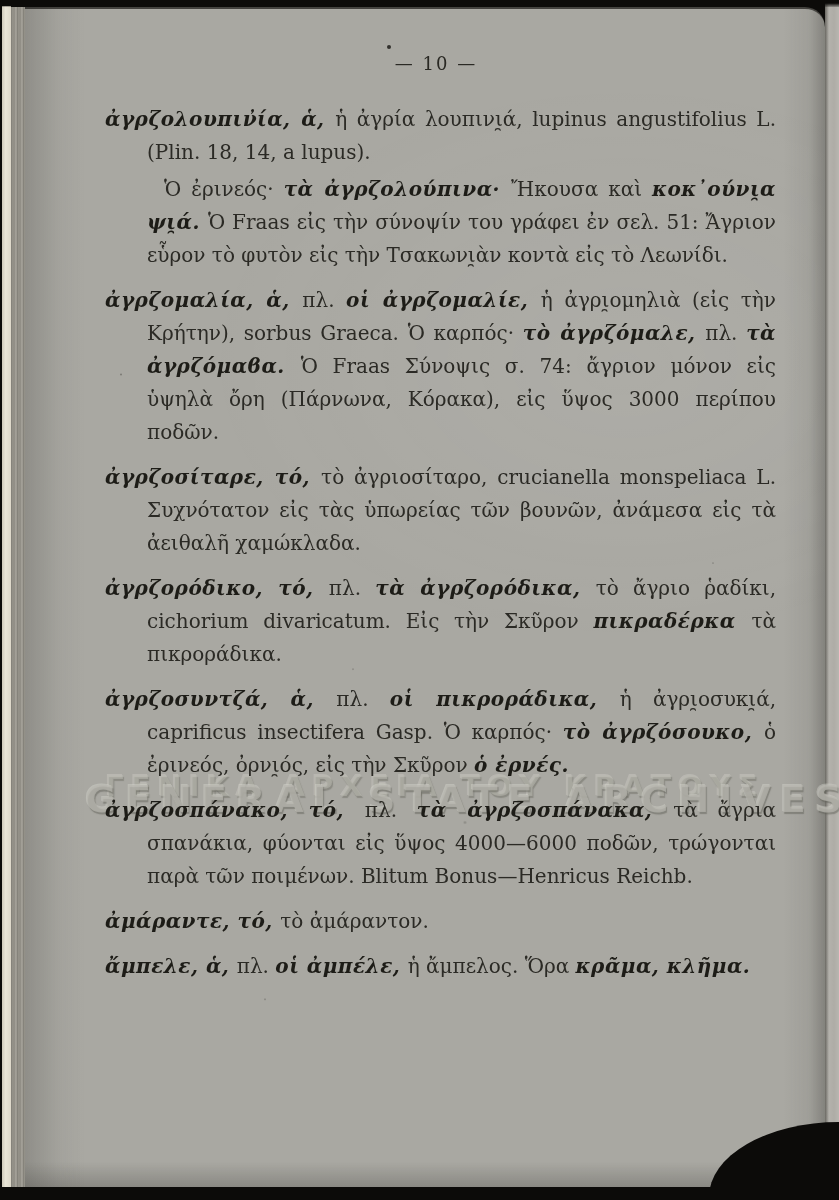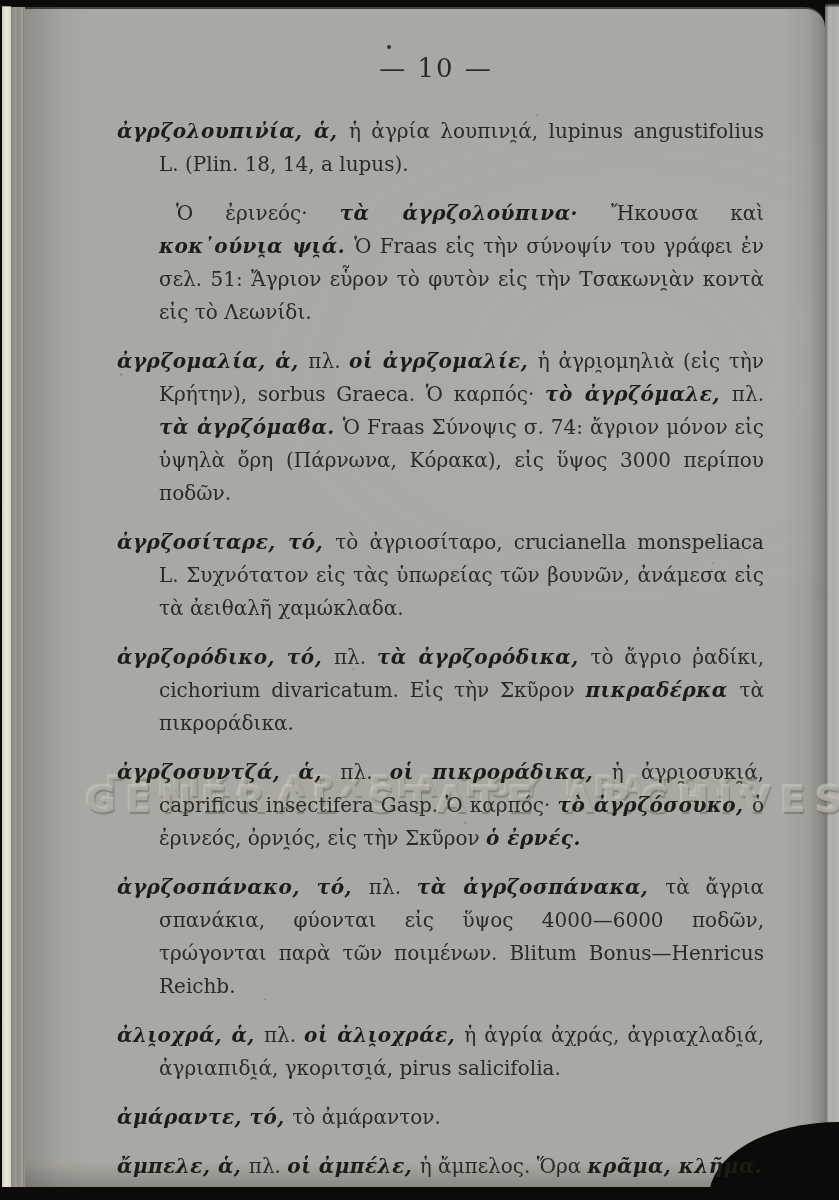--- a/index.html
+++ b/index.html
@@ -56,35 +56,35 @@
     position:absolute;left:0;bottom:0;right:0;height:13px;background:#0c0b09;
   }
   
   .corner-curl{
     position:absolute;right:0;bottom:0;width:130px;height:78px;
     background:#0c0b09;border-top-left-radius:130px 75px;
   }
   
   .page-number{
     position:absolute;left:76px;right:54px;top:44px;z-index:3;
-    text-align:center;font-size:26px;letter-spacing:2px;
+    text-align:center;font-size:18px;letter-spacing:2px;
     color:#2a2924;
   }
   .header-speck{
     position:absolute;left:362px;top:36px;width:4px;height:4px;border-radius:50%;
     background:rgba(28,27,23,0.85);z-index:3;
   }
   
   .entries{
     position:absolute;left:76px;right:45px;top:90px;z-index:2;
     font-size:20px;line-height:33px;color:#2b2a25;
     text-align:justify;
   }
   .entry{margin:0 0 12px 0;}
-  .para{margin:16px;}
+  .para{margin:4px;}
   .para-hang{padding-left:42px;text-indent:-42px;}
   .para-inner{padding-left:42px;text-indent:17px;}
   .seg{}
   .seg-b{font-weight:bold;font-style:italic;color:#1d1c17;letter-spacing:0.5px;}
   
   .wm{position:absolute;z-index:1;text-align:center;white-space:nowrap;
       font-family:"DejaVu Sans", sans-serif;font-weight:bold;}
   .wm-line1{
     left:60px;right:40px;top:760px;
     font-size:29px;letter-spacing:7px;
@@ -132,23 +132,20 @@
         <div class="entry">
           <p class="para para-hang"><span class="seg seg-b">ἀγρζορόδικο, τό, </span><span class="seg">πλ. </span><span class="seg seg-b">τὰ ἀγρζορόδικα, </span><span class="seg">τὸ ἄγριο ῥαδίκι, cichorium divaricatum. Εἰς τὴν Σκῦρον </span><span class="seg seg-b">πικραδέρκα </span><span class="seg">τὰ πικροράδικα.</span></p>
         </div>
         <div class="entry">
           <p class="para para-hang"><span class="seg seg-b">ἀγρζοσυντζά, ἁ, </span><span class="seg">πλ. </span><span class="seg seg-b">οἱ πικροράδικα, </span><span class="seg">ἡ ἀγρι̯οσυκι̯ά, caprificus insectifera Gasp. Ὁ καρπός· </span><span class="seg seg-b">τὸ ἀγρζόσουκο, </span><span class="seg">ὁ ἐρινεός, ὀρνι̯ός, εἰς τὴν Σκῦρον </span><span class="seg seg-b">ὁ ἐρνές.</span></p>
         </div>
         <div class="entry">
           <p class="para para-hang"><span class="seg seg-b">ἀγρζοσπάνακο, τό, </span><span class="seg">πλ. </span><span class="seg seg-b">τὰ ἀγρζοσπάνακα, </span><span class="seg">τὰ ἄγρια σπανάκια, φύονται εἰς ὕψος 4000—6000 ποδῶν, τρώγονται παρὰ τῶν ποιμένων. Blitum Bonus—Henricus Reichb.</span></p>
         </div>
         <div class="entry">
-          <p class="para para-hang"><span class="seg seg-b">ἀλι̯οχρά, ἁ, </span><span class="seg">πλ. </span><span class="seg seg-b">οἱ ἀλι̯οχράε, </span><span class="seg">ἡ ἀγρία ἀχράς, ἀγριαχλαδι̯ά, ἀγριαπιδι̯ά, γκοριτσι̯ά, pirus salicifolia.</span></p>
-        </div>
-        <div class="entry">
           <p class="para para-hang"><span class="seg seg-b">ἀμάραντε, τό, </span><span class="seg">τὸ ἀμάραντον.</span></p>
         </div>
         <div class="entry">
           <p class="para para-hang"><span class="seg seg-b">ἄμπελε, ἁ, </span><span class="seg">πλ. </span><span class="seg seg-b">οἱ ἀμπέλε, </span><span class="seg">ἡ ἄμπελος. Ὅρα </span><span class="seg seg-b">κρᾶμα, κλῆμα.</span></p>
         </div>
       </div>
   </div>
 
   <div class="strip-right"></div>
   <div class="corner-curl"></div>

